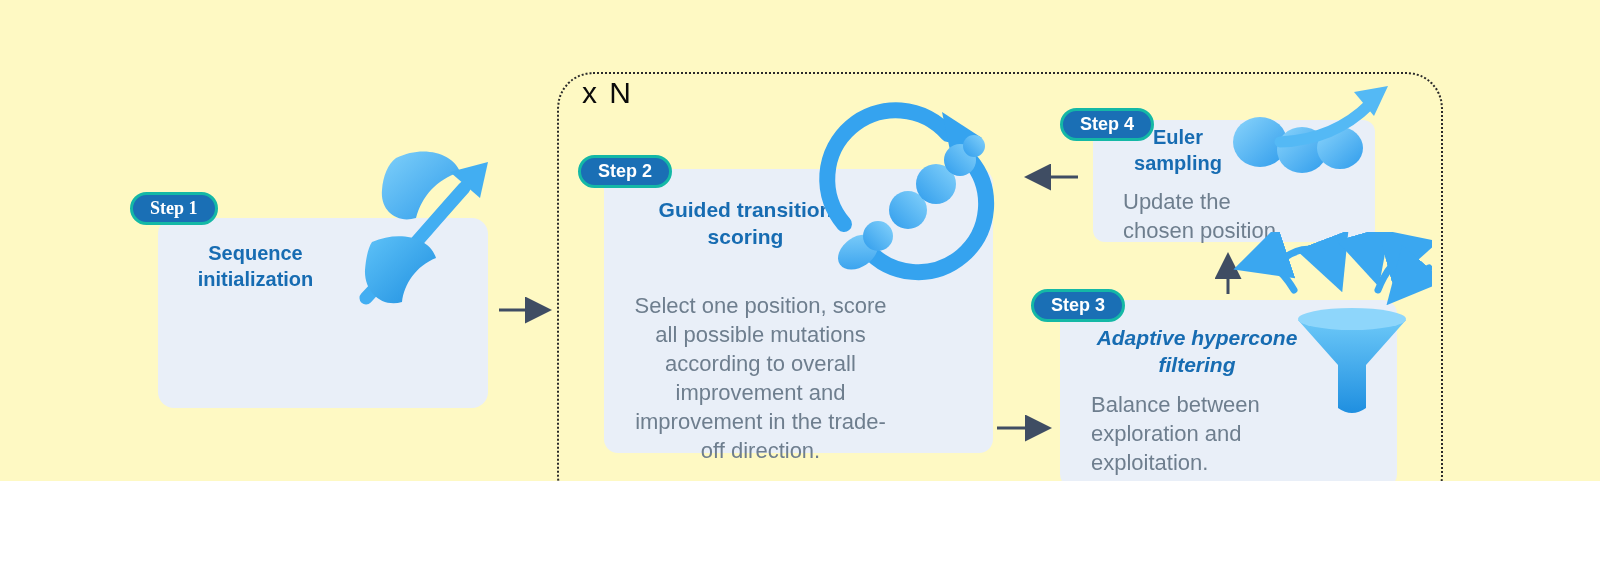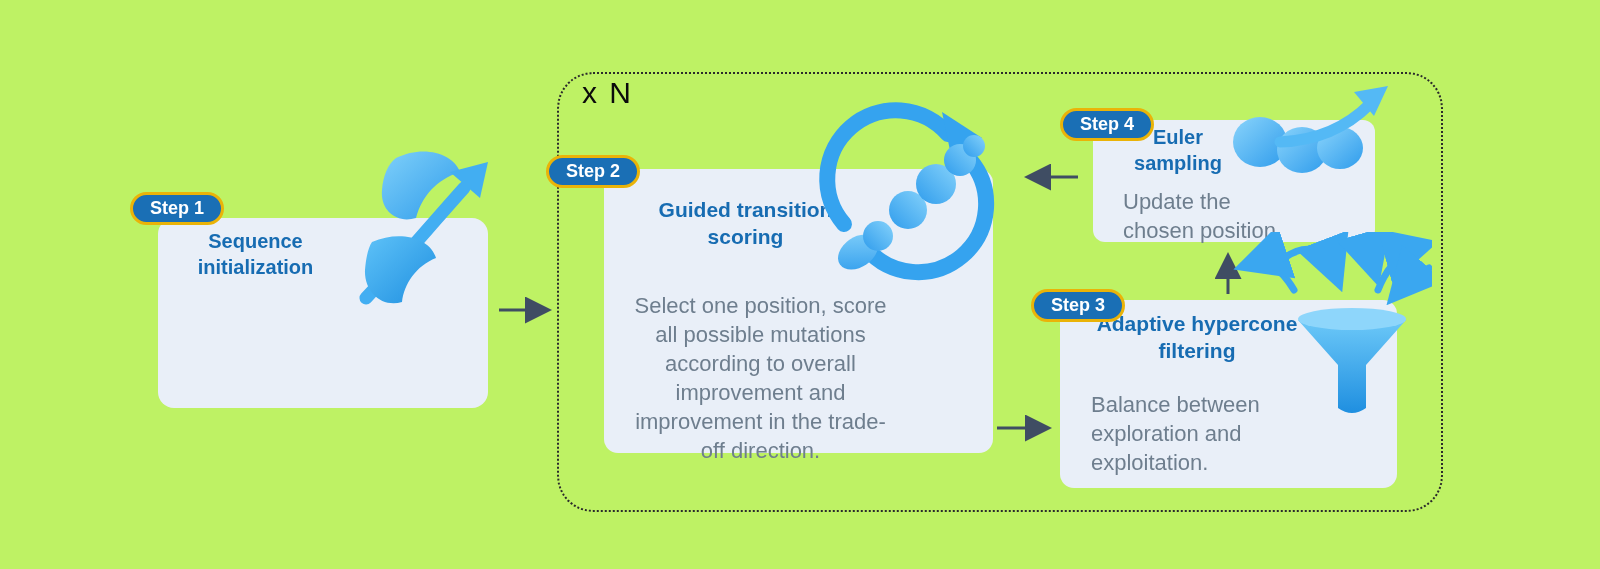--- a/index.html
+++ b/index.html
@@ -1,54 +1,54 @@
 <!DOCTYPE html>
 <html><head>
 <meta charset="utf-8">
 <style>
   html,body{margin:0;padding:0;background:#ffffff;}
   .canvas{
-    position:relative;width:1600px;height:569px;background:#bef264;overflow:hidden;
+    position:relative;width:1600px;height:481px;background:#fef9c3;overflow:hidden;
     font-family:"Liberation Sans", sans-serif;
   }
   .loop-box{
     position:absolute;left:557px;top:72px;width:886px;height:440px;
     border:2px dotted #2b2b2b;border-radius:36px;box-sizing:border-box;background:transparent;
   }
   .loop-label{
     position:absolute;left:582px;top:76px;font-size:30px;color:#0b0b0b;letter-spacing:2px;
   }
   .card{
     position:absolute;background:#e9eff8;border-radius:16px;z-index:1;
   }
   .badge{
     position:absolute;z-index:3;background:#1a6fb5;color:#ffffff;font-weight:700;font-size:18px;
-    padding:3px 17px;border-radius:18px;border:3px solid #eab308;white-space:nowrap;
+    padding:3px 17px;border-radius:18px;border:3px solid #14b8a6;white-space:nowrap;
   }
   .title{
     position:absolute;z-index:2;color:#176cb2;font-weight:700;font-size:20px;line-height:1.3;text-align:center;
   }
   .title.lg{font-size:21px;}
   .body-text{
     position:absolute;z-index:2;color:#6e7e8e;font-size:22px;line-height:1.32;
   }
   .icon{position:absolute;z-index:4;}
   .connector{position:absolute;z-index:2;}
 </style>
 </head>
 <body>
 
 <div class="canvas">
 
   <div class="loop-box"></div>
   <div class="loop-label">x N</div>
 
   <div class="card" style="left:158px;top:218px;width:330px;height:190px;"></div>
-  <div class="badge" style="left:130px;top:192px;">Step 1</div>
-  <div class="title" style="left:168px;top:228px;width:175px;">Sequence initialization</div>
+  <div class="badge" style="left:130px;top:192px;font-family:Liberation Serif, serif;">Step 1</div>
+  <div class="title" style="left:168px;top:240px;width:175px;">Sequence initialization</div>
   <svg class="icon" style="left:338px;top:146px;" width="162" height="168" viewBox="0 0 162 168">
     <defs>
       <linearGradient id="s1ga" x1="0" y1="0" x2="1" y2="1">
         <stop offset="0" stop-color="#7fd0fa"></stop>
           <stop offset="1" stop-color="#2e9bea"></stop>
       </linearGradient>
       <linearGradient id="s1gb" x1="0" y1="0" x2="1" y2="1">
         <stop offset="0" stop-color="#5ec2f8"></stop>
           <stop offset="1" stop-color="#1f8fe0"></stop>
       </linearGradient>
@@ -62,21 +62,21 @@
   <svg class="connector" style="left:496px;top:296px;" width="66" height="28" viewBox="0 0 66 28">
     <defs>
         <marker id="a1" markerWidth="9" markerHeight="9" refX="7" refY="4.5" orient="auto">
           <path d="M0,0 L9,4.5 L0,9 Z" fill="#3f4d63"></path>
         </marker>
       </defs>
     <line x1="3" y1="14" x2="50" y2="14" stroke="#3f4d63" stroke-width="3" marker-end="url(#a1)"></line>
   </svg>
 
   <div class="card" style="left:604px;top:169px;width:389px;height:284px;border-radius:14px;"></div>
-  <div class="badge" style="left:546px;top:155px;">Step 2</div>
+  <div class="badge" style="left:578px;top:155px;">Step 2</div>
   <div class="title lg" style="left:618px;top:196px;width:255px;">Guided transition scoring</div>
   <div class="body-text" style="left:628px;top:291px;width:265px;text-align:center;">Select one position, score all possible mutations according to overall improvement and improvement in the trade-off direction.</div>
   <svg class="icon" style="left:812px;top:96px;" width="190" height="190" viewBox="0 0 190 190">
     <defs>
       <linearGradient id="s2g" x1="0" y1="1" x2="1" y2="0">
         <stop offset="0" stop-color="#2f9cec"></stop>
           <stop offset="1" stop-color="#85d2fb"></stop>
       </linearGradient>
     </defs>
     <path d="M32,128 A68,68 0 0 1 136,38" stroke="#35a3ef" stroke-width="16" fill="none" stroke-linecap="round"></path>
@@ -112,21 +112,21 @@
     <defs>
         <marker id="a4" markerWidth="9" markerHeight="9" refX="7" refY="4.5" orient="auto">
           <path d="M0,0 L9,4.5 L0,9 Z" fill="#3f4d63"></path>
         </marker>
       </defs>
     <line x1="14" y1="48" x2="14" y2="12" stroke="#3f4d63" stroke-width="3" marker-end="url(#a4)"></line>
   </svg>
 
   <div class="card" style="left:1060px;top:300px;width:337px;height:188px;border-radius:14px;"></div>
   <div class="badge" style="left:1031px;top:289px;">Step 3</div>
-  <div class="title lg" style="left:1072px;top:310px;width:250px;">Adaptive hypercone filtering</div>
+  <div class="title lg" style="left:1072px;top:324px;width:250px;font-style:italic;">Adaptive hypercone filtering</div>
   <div class="body-text" style="left:1091px;top:390px;width:175px;">Balance between exploration and exploitation.</div>
   <svg class="icon" style="left:1232px;top:232px;" width="200" height="200" viewBox="0 0 200 200">
     <defs>
       <linearGradient id="s3g" x1="0" y1="0" x2="0" y2="1">
         <stop offset="0" stop-color="#6cc8f8"></stop>
           <stop offset="1" stop-color="#1f8fe0"></stop>
       </linearGradient>
       <marker id="fm" markerWidth="8" markerHeight="8" refX="5.5" refY="4" orient="auto">
           <path d="M0,0 L8,4 L0,8 Z" fill="#3aa7f0"></path>
         </marker>

